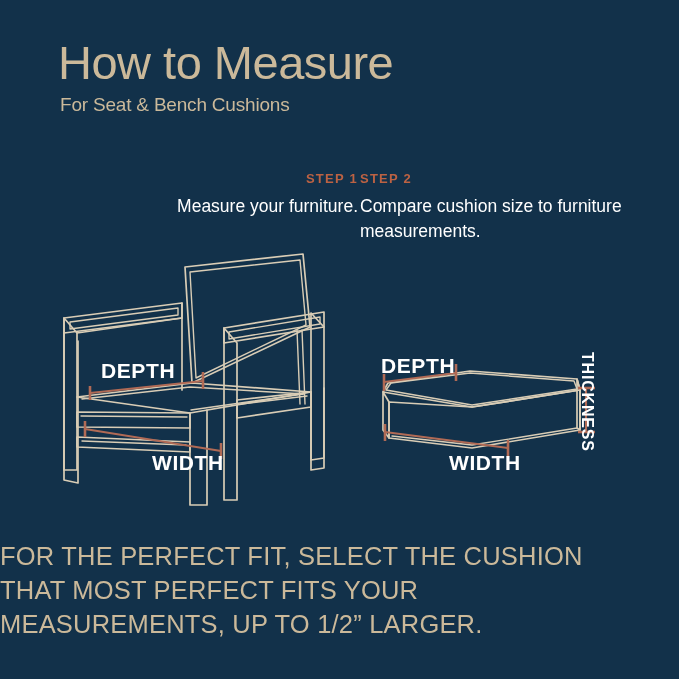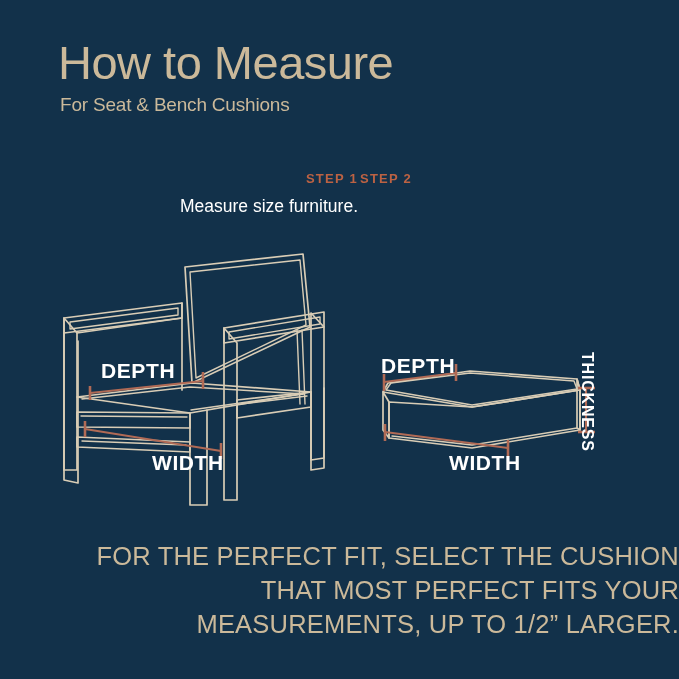--- a/index.html
+++ b/index.html
@@ -95,44 +95,45 @@
     transform: rotate(90deg);
     transform-origin: left top;
   }
 
   
   #footer {
     position: absolute;
     left: 0;
     top: 540px;
     width: 679px;
-    text-align: right;
+    text-align: left;
     color: #cbb99a;
     font-size: 25.5px;
     font-weight: 400;
     letter-spacing: 0.2px;
     line-height: 1.33;
   }
   #footer .fline { display: block; white-space: nowrap; }
 </style>
 </head>
 <body>
 
 <div id="root">
 
   <div id="title">How to Measure</div>
   <div id="subtitle">For Seat &amp; Bench Cushions</div>
 
   <div class="step-col" id="step1-col">
     <div class="step-kicker">STEP 1</div>
-    <div class="step-text">Measure size furniture.</div>
+    <div class="step-text">Measure your furniture.</div>
   </div>
 
   <div class="step-col" id="step2-col">
     <div class="step-kicker">STEP 2</div>
+    <div class="step-text">Compare cushion size to furniture measurements.</div>
   </div>
 
   <svg id="diagram" viewBox="0 0 679 679">
     <defs>
       <style>
         .ln   { fill:none; stroke:#d9cdb6; stroke-width:1.7; stroke-linejoin:round; stroke-linecap:round; }
         .ln-t { fill:none; stroke:#d9cdb6; stroke-width:1.4; stroke-linejoin:round; stroke-linecap:round; }
         .dim  { fill:none; stroke:#b06a55; stroke-width:2.1; stroke-linecap:butt; }
         .dimc { fill:none; stroke:#b06a55; stroke-width:2.6; stroke-linecap:butt; }
       </style>

